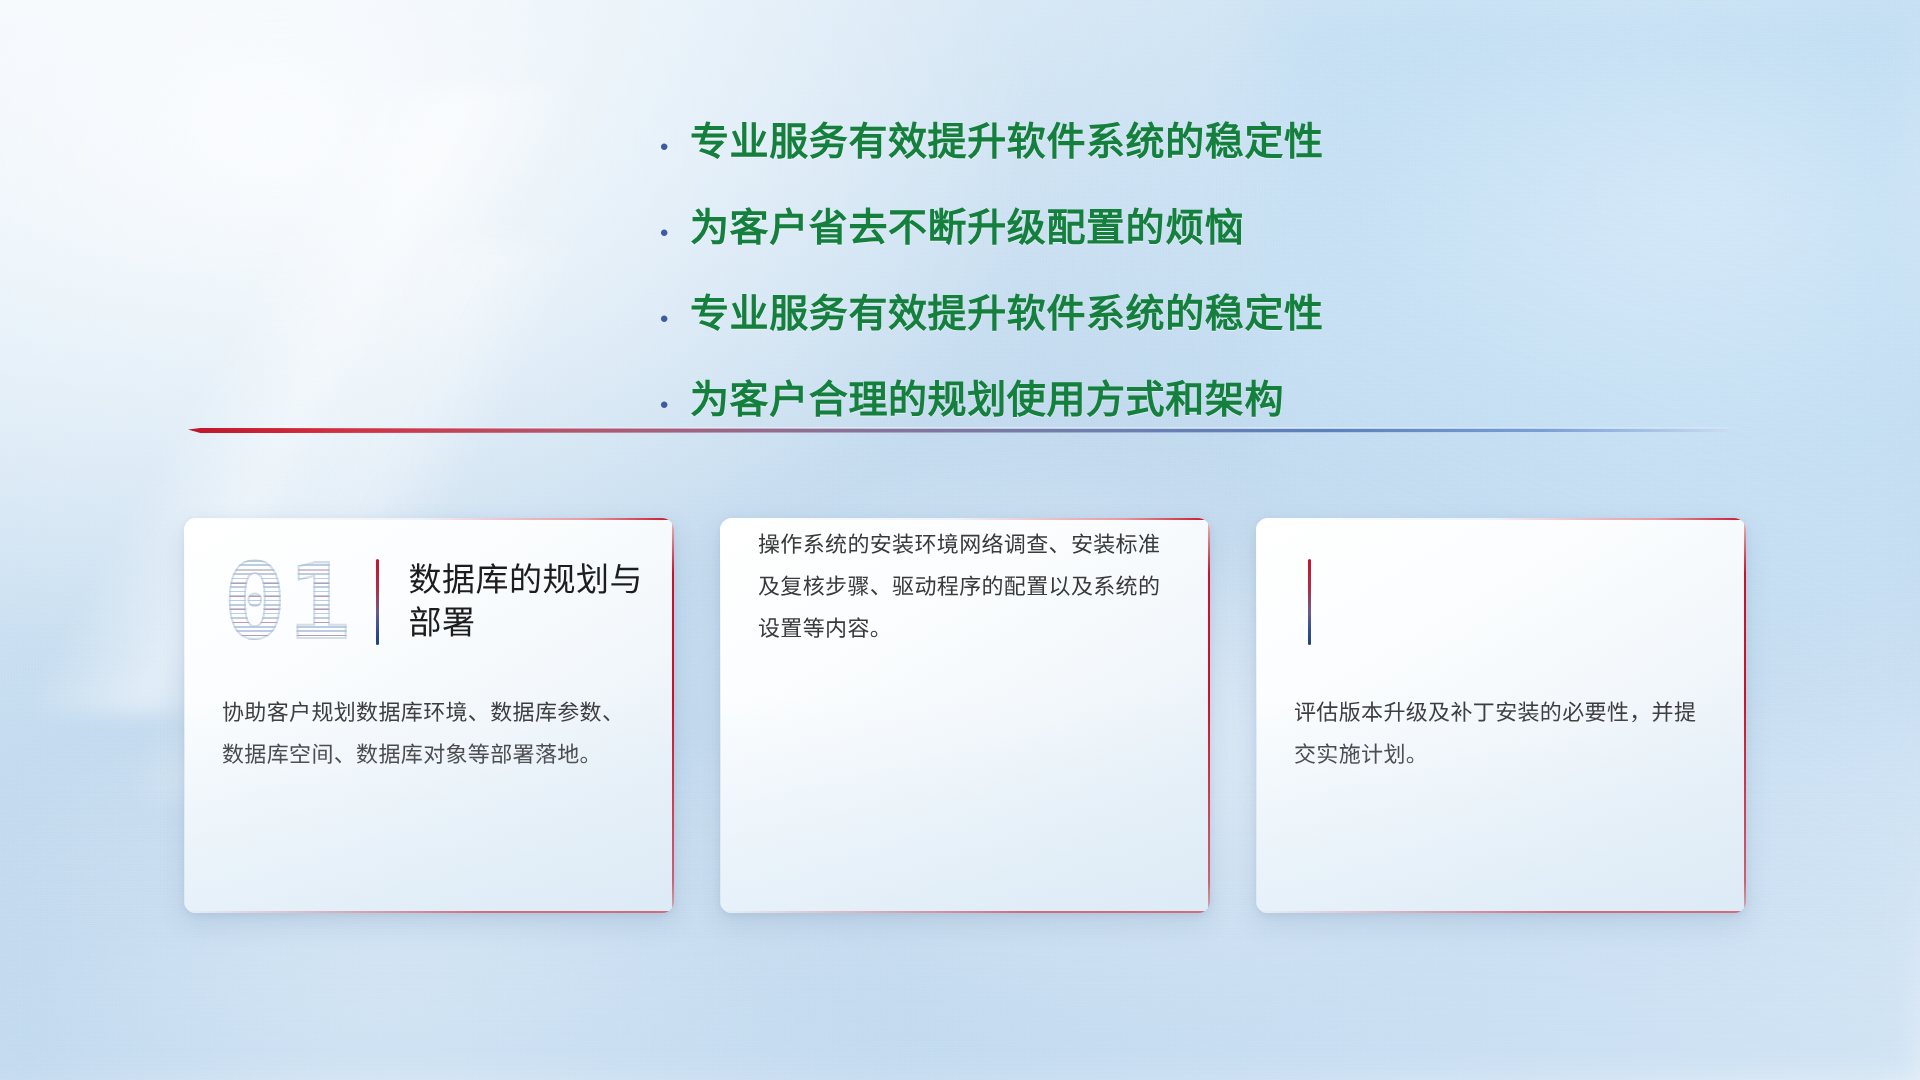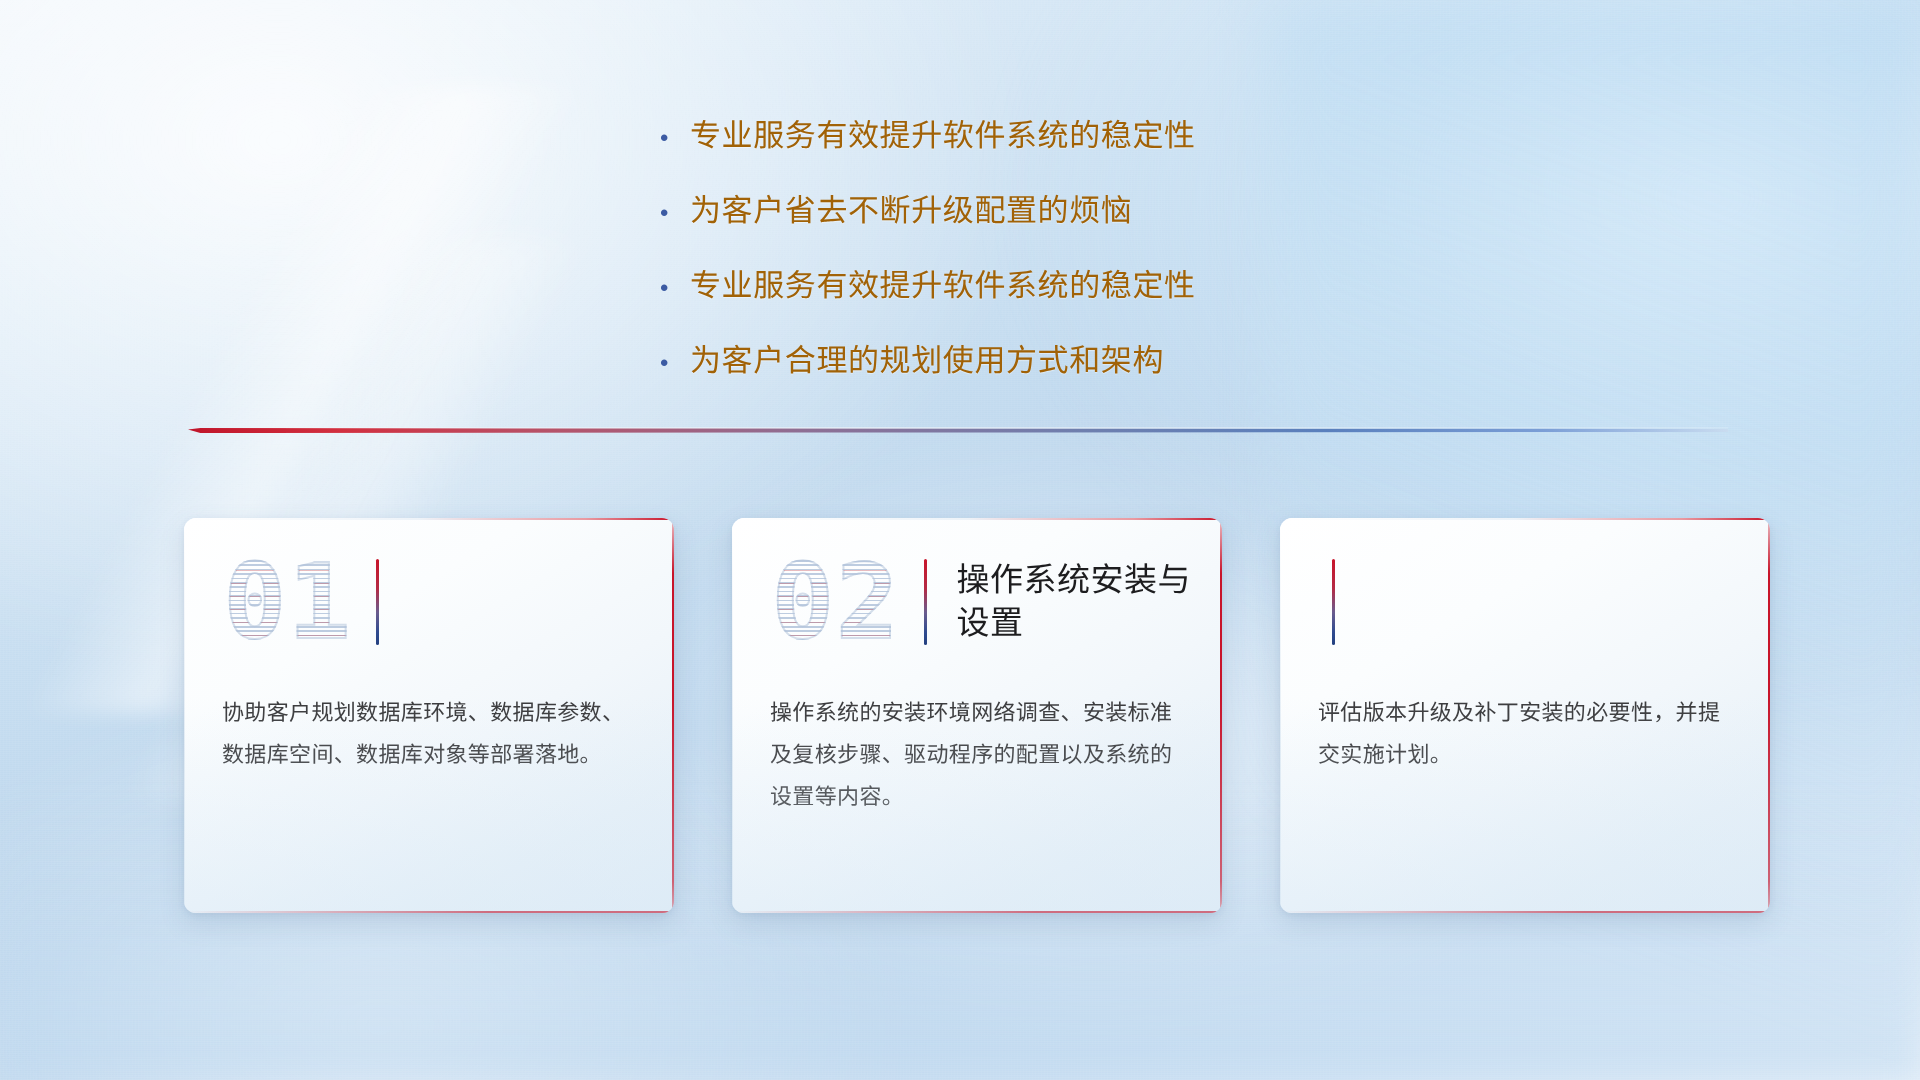--- a/index.html
+++ b/index.html
@@ -69,46 +69,46 @@
   .bullets{
     position:absolute;left:660px;top:110px;
     display:flex;flex-direction:column;gap:30px;
   }
   .bullet-row{display:flex;align-items:baseline;}
   .bullet-dot{
     width:30px;flex:0 0 30px;
     color:#3c5ba3;font-size:24px;line-height:1;
   }
   .bullet-text{
-    color:#a16207;
-    font-size:31px;
+    color:#15803d;
+    font-size:39px;
     letter-spacing:.6px;
     white-space:nowrap;
-    font-weight:400;
+    font-weight:700;
     text-shadow:0 1px 1px rgba(255,255,255,.45);
   }
 
   
   .divider-wrap{position:absolute;left:188px;top:424px;width:1540px;height:16px;}
   .divider-line{
     position:absolute;left:0;top:4px;width:100%;height:5px;
     background:linear-gradient(90deg,#c0152a 0%,#d23040 10%,#b5546b 24%,#8e6f94 40%,#6f7fae 58%,#5a80bd 74%,#7b9ed6 88%,#c9dcf0 100%);
     clip-path:polygon(0% 30%,0.8% 0%,100% 18%,100% 78%,0.8% 100%);
     box-shadow:0 1px 3px rgba(70,90,130,.28);
   }
   .divider-sheen{
     position:absolute;left:0;top:3px;width:100%;height:2px;
     background:linear-gradient(90deg,rgba(255,255,255,0) 0%,rgba(255,255,255,.55) 45%,rgba(255,255,255,.2) 100%);
     clip-path:polygon(0% 30%,0.8% 0%,100% 18%,100% 78%,0.8% 100%);
   }
 
   
   .cards{
     position:absolute;left:184px;top:518px;
-    display:flex;gap:58px;
+    display:flex;gap:46px;
   }
   .card{
     position:relative;
     width:490px;height:395px;
     border-radius:12px;
     background:
       linear-gradient(150deg,#ffffff 0%,#fbfdfe 30%,#f2f7fb 58%,#e8f1f8 80%,#e2edf6 100%);
     box-shadow:
       0 10px 26px rgba(80,110,150,.16),
       0 2px 6px rgba(80,110,150,.10);
@@ -253,38 +253,31 @@
     <div class="card-border-l"></div>
     <div class="card-border-r"></div>
     <div class="card-border-b"></div>
     <div class="card-inner-glow"></div>
     <div class="card-head">
       <div class="card-number">
         <span class="num-text">01</span>
         <span class="num-tint">01</span>
       </div>
       <div class="card-rule"></div>
+      <div class="card-title">数据库的规划与部署</div>
     </div>
     <div class="card-body">协助客户规划数据库环境、数据库参数、数据库空间、数据库对象等部署落地。</div>
   </div>
 
   <div class="card">
     <div class="card-border-t"></div>
     <div class="card-border-l"></div>
     <div class="card-border-r"></div>
     <div class="card-border-b"></div>
     <div class="card-inner-glow"></div>
-    <div class="card-head">
-      <div class="card-number">
-        <span class="num-text">02</span>
-        <span class="num-tint">02</span>
-      </div>
-      <div class="card-rule"></div>
-      <div class="card-title">操作系统安装与设置</div>
-    </div>
     <div class="card-body">操作系统的安装环境网络调查、安装标准及复核步骤、驱动程序的配置以及系统的设置等内容。</div>
   </div>
 
   <div class="card">
     <div class="card-border-t"></div>
     <div class="card-border-l"></div>
     <div class="card-border-r"></div>
     <div class="card-border-b"></div>
     <div class="card-inner-glow"></div>
     <div class="card-head">

